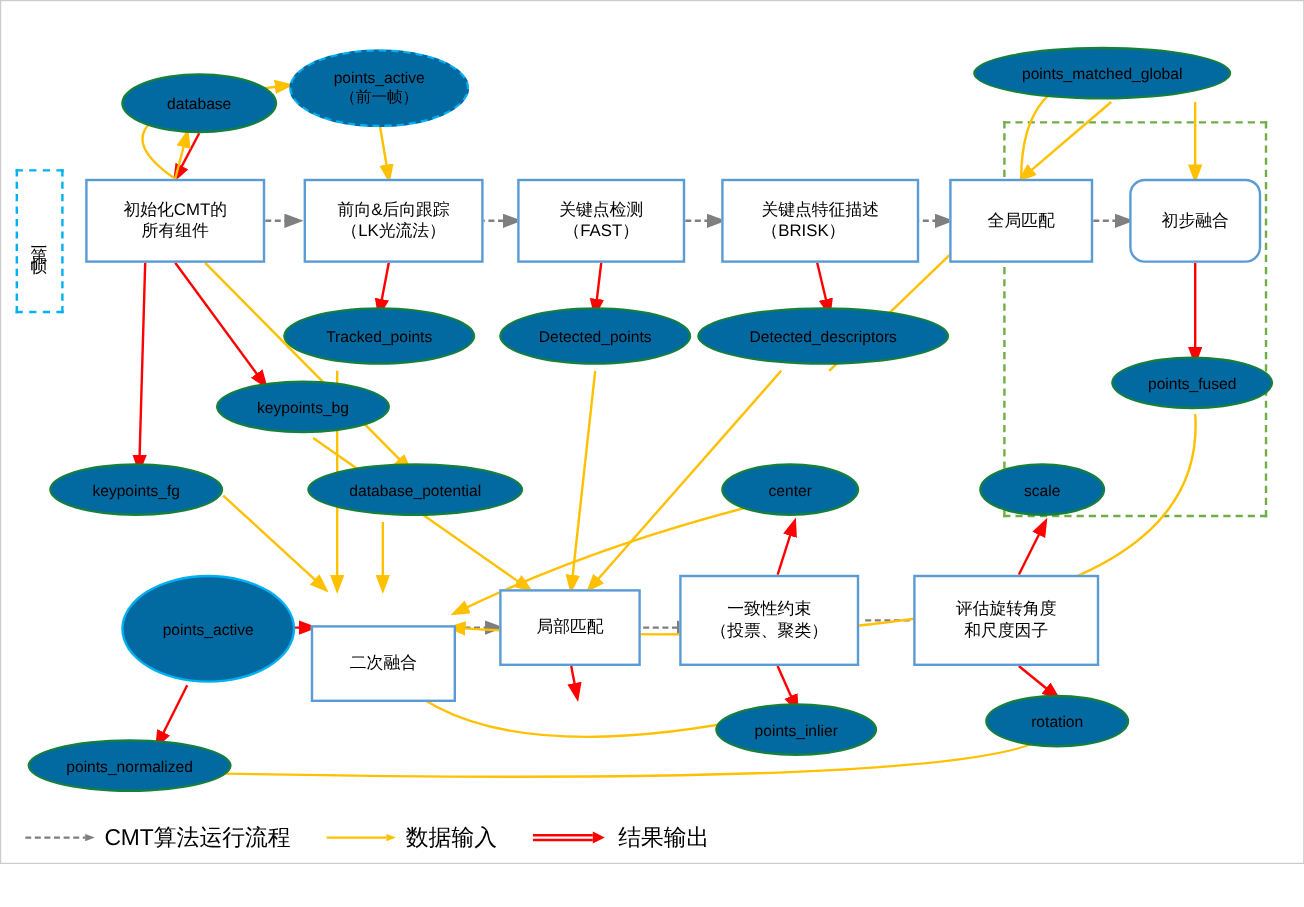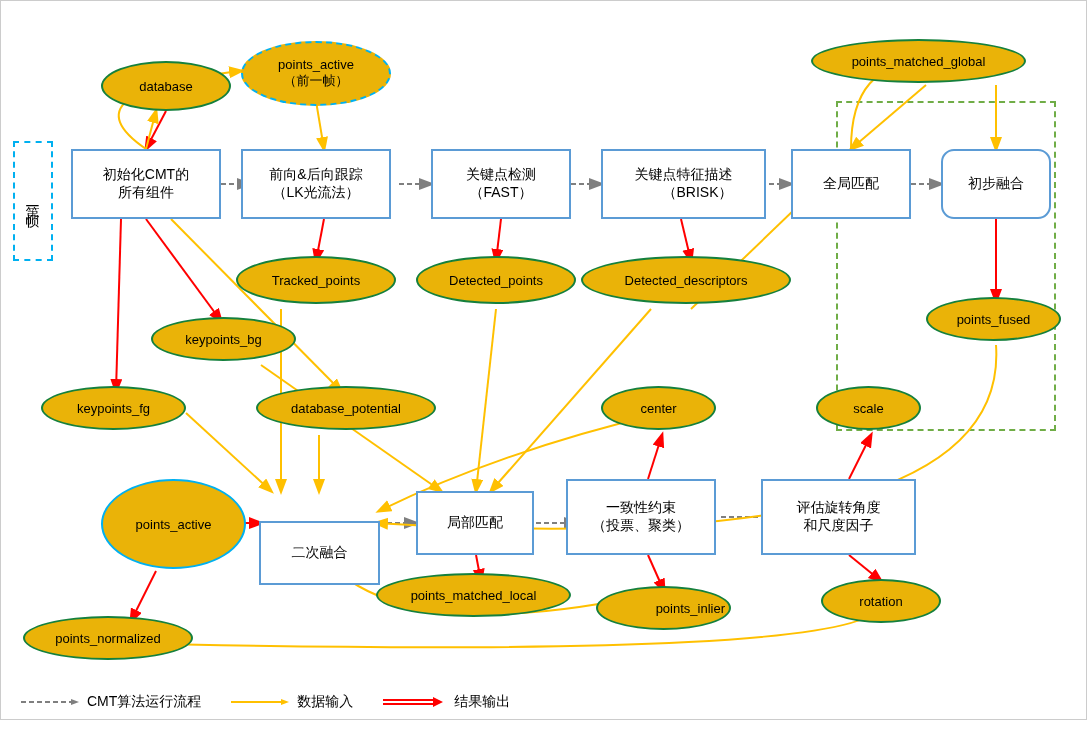--- a/index.html
+++ b/index.html
@@ -15,21 +15,21 @@
       align-items: center;
       justify-content: center;
       font-size: 14px;
       color: #000;
       z-index: 10;
       padding: 4px;
     }
     
     .ellipse {
       position: absolute;
-      background: #eab308;
+      background: #0369a1;
       border: 2px solid #15803d;
       border-radius: 50%;
       text-align: center;
       display: flex;
       align-items: center;
       justify-content: center;
       font-size: 13px;
       color: #000;
       z-index: 10;
       padding: 4px;
@@ -52,21 +52,21 @@
       overflow: visible;
     }
     
     .legend {
       position: absolute;
       bottom: 10px;
       left: 20px;
       display: flex;
       align-items: center;
       gap: 30px;
-      font-size: 14px;
+      font-size: 19px;
     }
     
     .legend-item {
       display: flex;
       align-items: center;
       gap: 6px;
     }
     
     .first-frame-label {
       position: absolute;
@@ -212,30 +212,30 @@
   </div>
 
   <div class="ellipse ellipse-dashed" style="left:240px;top:40px;width:150px;height:65px;">
     <span style="white-space:pre-line;text-align:center;">points_active<br>（前一帧）</span>
   </div>
 
   <div class="box" style="left:70px;top:148px;width:150px;height:70px;">
     <span style="white-space:pre-line;text-align:center;">初始化CMT的<br>所有组件</span>
   </div>
 
-  <div class="box" style="left:240px;top:148px;width:150px;height:70px;">
+  <div class="box" style="left:252px;top:148px;width:150px;height:70px;">
     <span style="white-space:pre-line;text-align:center;">前向&amp;后向跟踪<br>（LK光流法）</span>
   </div>
 
   <div class="box" style="left:430px;top:148px;width:140px;height:70px;">
     <span style="white-space:pre-line;text-align:center;">关键点检测<br>（FAST）</span>
   </div>
 
   <div class="box" style="left:600px;top:148px;width:165px;height:70px;">
-    <span style="white-space:pre-line;text-align:right;">关键点特征描述<br>（BRISK）</span>
+    <span style="white-space:pre-line;text-align:left;">关键点特征描述<br>（BRISK）</span>
   </div>
 
   <div class="box" style="left:790px;top:148px;width:120px;height:70px;">
     <span>全局匹配</span>
   </div>
 
   <div class="box" style="left:940px;top:148px;width:110px;height:70px;border-radius:13px;">
     <span>初步融合</span>
   </div>
 
@@ -244,21 +244,21 @@
   </div>
 
   <div class="ellipse" style="left:415px;top:255px;width:160px;height:48px;">
     <span>Detected_points</span>
   </div>
 
   <div class="ellipse" style="left:580px;top:255px;width:210px;height:48px;">
     <span>Detected_descriptors</span>
   </div>
 
-  <div class="ellipse" style="left:150px;top:316px;width:145px;height:44px;">
+  <div class="ellipse" style="left:179px;top:316px;width:145px;height:44px;">
     <span>keypoints_bg</span>
   </div>
 
   <div class="ellipse" style="left:40px;top:385px;width:145px;height:44px;">
     <span>keypoints_fg</span>
   </div>
 
   <div class="ellipse" style="left:255px;top:385px;width:180px;height:44px;">
     <span>database_potential</span>
   </div>
@@ -288,27 +288,24 @@
   </div>
 
   <div class="ellipse" style="left:815px;top:385px;width:105px;height:44px;">
     <span>scale</span>
   </div>
 
   <div class="ellipse" style="left:820px;top:578px;width:120px;height:44px;">
     <span>rotation</span>
   </div>
 
-  <div class="ellipse" style="left:595px;top:585px;width:135px;height:44px;justify-content:flex-end;">
+  <div class="ellipse" style="left:595px;top:585px;width:135px;height:44px;">
     <span>points_inlier</span>
   </div>
 
-  <div class="ellipse" style="left:375px;top:572px;width:195px;height:44px;">
-    <span>points_matched_local</span>
-  </div>
 
   <div class="ellipse" style="left:22px;top:615px;width:170px;height:44px;">
     <span>points_normalized</span>
   </div>
 
   <div class="ellipse" style="left:925px;top:296px;width:135px;height:44px;">
     <span>points_fused</span>
   </div>
 
   <div class="ellipse" style="left:810px;top:38px;width:215px;height:44px;">

